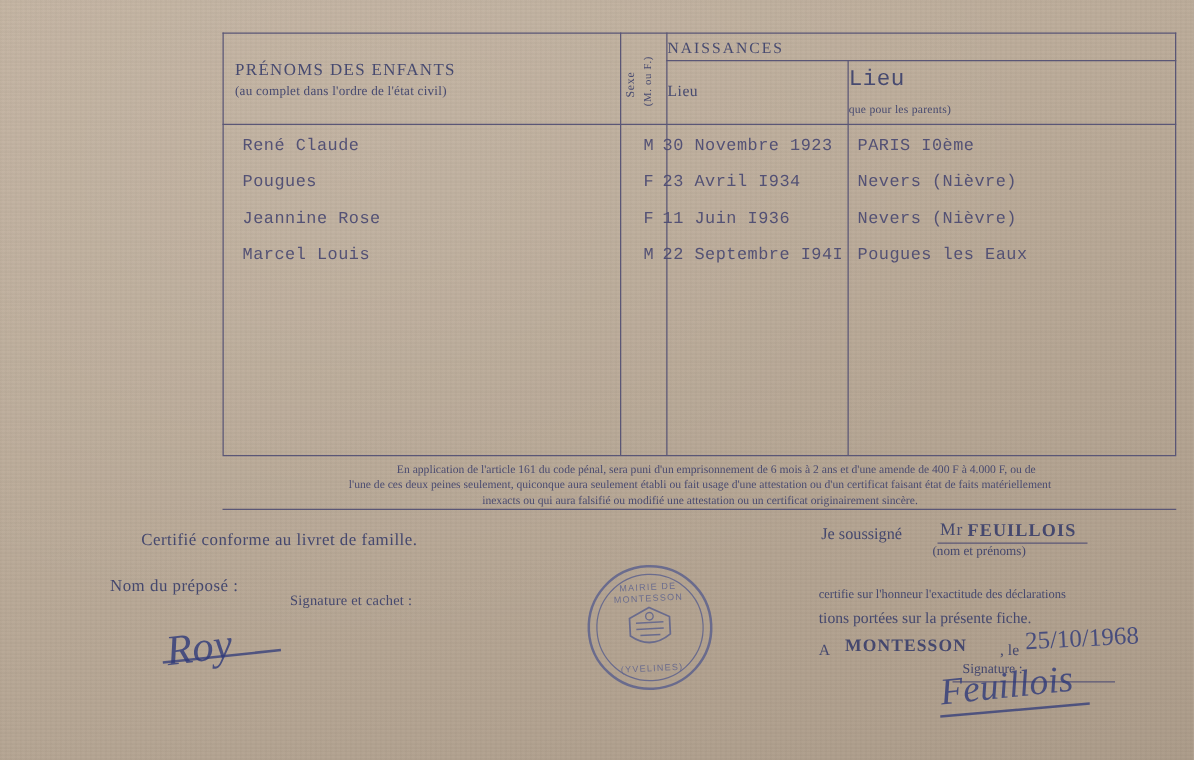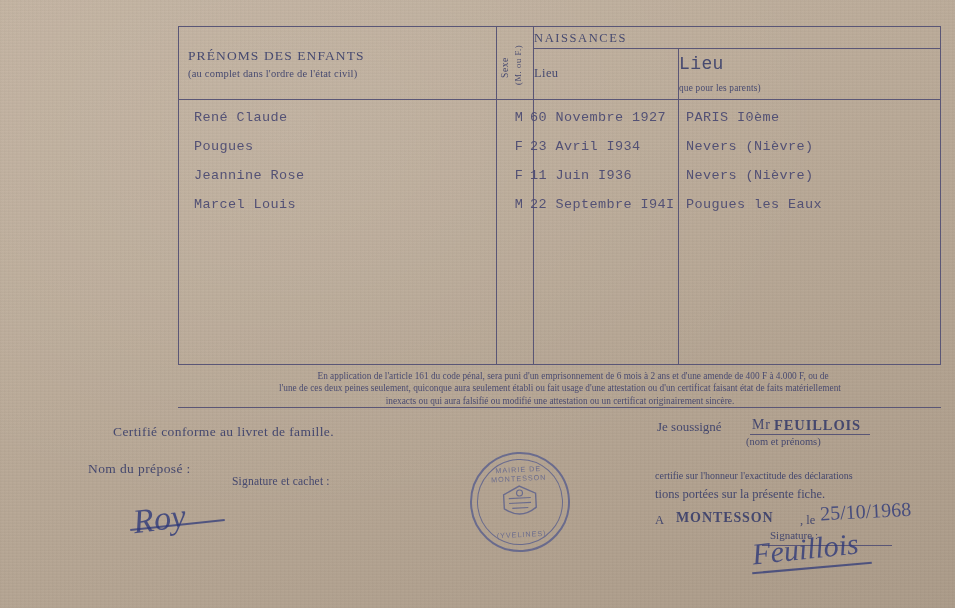--- a/index.html
+++ b/index.html
@@ -152,21 +152,21 @@
     <div class="hdr-text naiss" style="left:356px;top:5px;width:406px;">NAISSANCES</div>
 
     <div class="hdr-text hdr-main" style="left:356px;top:40px;width:144px;font-size:12.5px;letter-spacing:.4px;">Lieu</div>
 
     <div class="hdr-text hdr-main" style="left:501px;top:28px;width:261px;font-size:18px;letter-spacing:.4px;font-family:Liberation Mono, monospace;">Lieu</div>
     <div class="hdr-text hdr-sub" style="left:501px;top:57px;width:261px;font-size:9.3px;">que pour les parents)</div>
 
     <div class="row" style="top:84px;">
       <span class="cell c-name">René Claude</span>
       <span class="cell c-sex">M</span>
-      <span class="cell c-date">60 Novembre 1927</span>
+      <span class="cell c-date">30 Novembre 1923</span>
       <span class="cell c-place">PARIS I0ème</span>
     </div>
     <div class="row" style="top:113px;">
       <span class="cell c-name">Pougues</span>
       <span class="cell c-sex">F</span>
       <span class="cell c-date">23 Avril I934</span>
       <span class="cell c-place">Nevers (Nièvre)</span>
     </div>
     <div class="row" style="top:142px;">
       <span class="cell c-name">Jeannine Rose</span>

